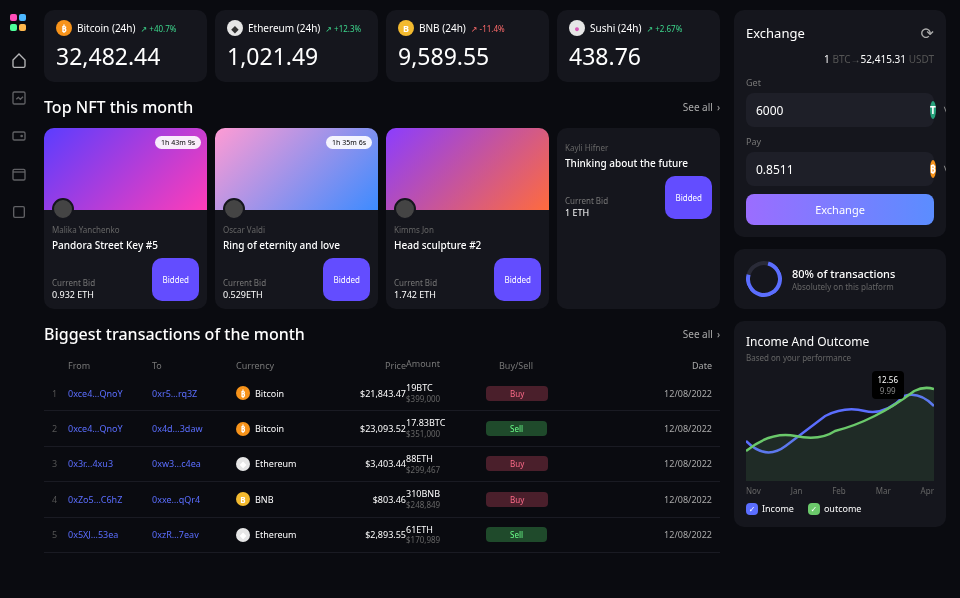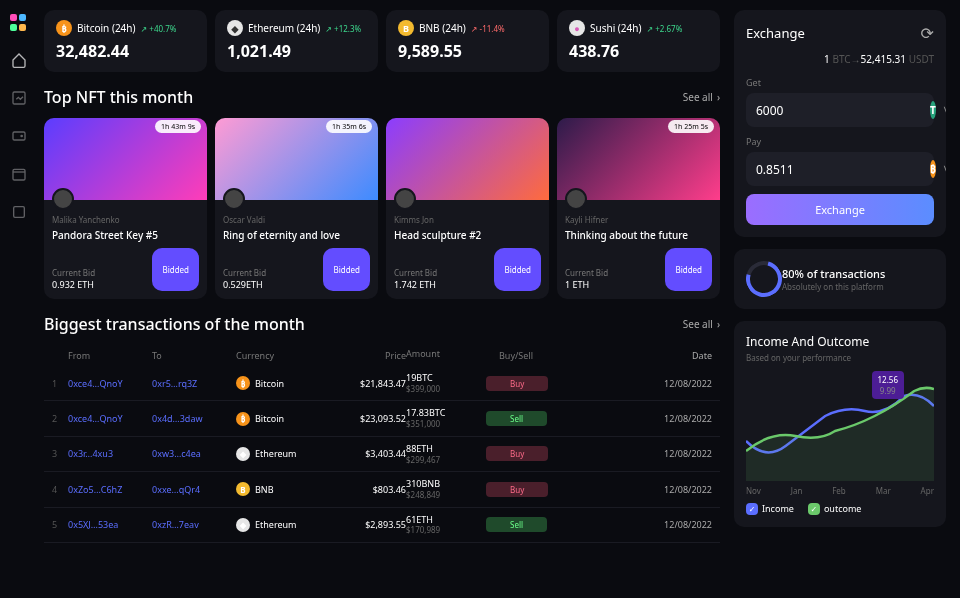--- a/index.html
+++ b/index.html
@@ -16,28 +16,28 @@
 .icon-btn{width:28px;height:28px;border-radius:50%;background:#1a1b23;display:flex;align-items:center;justify-content:center;cursor:pointer;font-size:12px;color:#aaa}
 .wallet{display:flex;align-items:center;gap:6px;background:#1a1b23;border-radius:14px;padding:4px 4px 4px 10px;font-size:10px;color:#ccc;cursor:pointer}
 .avatar{width:20px;height:20px;border-radius:50%;background:linear-gradient(45deg,#ff4db8,#4db8ff)}
 .content{display:flex;gap:14px;flex:1;overflow:hidden}
 .left{flex:1;display:flex;flex-direction:column;overflow:hidden}
 .tickers{display:flex;gap:8px;margin-bottom:14px}
 .ticker{flex:1;background:#15161d;border-radius:10px;padding:10px 12px;position:relative;overflow:hidden}
 .ticker-head{display:flex;align-items:center;gap:5px;font-size:10px;margin-bottom:4px}
 .coin-icon{width:16px;height:16px;border-radius:50%;display:flex;align-items:center;justify-content:center;font-size:9px;font-weight:bold}
 .ticker-change{font-size:8px}
-.ticker-value{font-size:16px;font-weight:700}
+.ticker-value{font-size:23px;font-weight:400}
 .section-head{display:flex;justify-content:space-between;align-items:center;margin-bottom:10px}
 .section-title{font-size:16px;font-weight:500}
 .see-all{font-size:10px;color:#aaa;cursor:pointer;display:flex;align-items:center;gap:4px}
 .nfts{display:flex;gap:8px;margin-bottom:14px}
 .nft{flex:1;background:#15161d;border-radius:10px;overflow:hidden;position:relative}
 .nft-img{height:82px;position:relative}
-.nft-time{position:absolute;top:2px;right:6px;background:rgba(255,255,255,.9);color:#000;font-size:7px;padding:2px 6px;border-radius:8px}
+.nft-time{position:absolute;top:8px;right:6px;background:rgba(255,255,255,.9);color:#000;font-size:7px;padding:2px 6px;border-radius:8px}
 .nft-avatar{position:absolute;left:8px;bottom:-10px;width:22px;height:22px;border-radius:50%;border:2px solid #15161d;background:#444}
 .nft-body{padding:14px 8px 8px}
 .nft-author{font-size:8px;color:#666;margin-bottom:3px}
 .nft-title{font-size:10px;font-weight:500;margin-bottom:6px}
 .nft-foot{display:flex;justify-content:space-between;align-items:flex-end}
 .nft-bid-label{font-size:8px;color:#777}
 .nft-bid{font-size:9px}
 .bid-btn{background:#634dff;border:none;color:#fff;font-size:8px;padding:16px 10px;border-radius:10px;cursor:pointer}
 .table-head{display:flex;font-size:9px;color:#777;padding:4px 8px}
 .table-row{display:flex;align-items:center;font-size:9px;padding:7px 8px;border-bottom:1px solid #1a1b23}
@@ -57,27 +57,27 @@
 .exchange-head{display:flex;justify-content:space-between;align-items:center;margin-bottom:8px}
 .exchange-rate{display:flex;justify-content:flex-end;align-items:center;font-size:10px;margin-bottom:10px}
 .rate-arrow{color:#666}
 .rate-sym{color:#555}
 .field-label{font-size:9px;color:#777;margin-bottom:4px}
 .field{background:#1e1f28;border-radius:8px;display:flex;align-items:center;padding:8px 10px;margin-bottom:8px}
 .field input{background:none;border:none;color:#fff;font-size:12px;outline:none;flex:1}
 .field-coin{width:18px;height:18px;border-radius:50%;display:flex;align-items:center;justify-content:center;font-size:10px;font-weight:bold;margin-right:8px}
 .chev{color:#888;font-size:10px}
 .exchange-btn{width:100%;background:linear-gradient(90deg,#9b6dff,#5b8dff);border:none;color:#fff;font-size:11px;padding:8px;border-radius:8px;cursor:pointer}
-.stat-panel{display:flex;align-items:center;gap:0}
+.stat-panel{display:flex;align-items:center;gap:10px}
 .ring{width:36px;height:36px;border-radius:50%;border:4px solid #5b6eff;border-top-color:#2a2b38;transform:rotate(-30deg)}
 .stat-title{font-size:11px;font-weight:500}
 .stat-sub{font-size:8px;color:#666}
 .chart-panel .panel-title{font-size:12px;margin-bottom:2px}
 .chart-area{position:relative;height:110px;margin-top:8px}
-.chart-tip{position:absolute;top:0;right:30px;background:#4c1d95;font-size:8px;padding:3px 6px;border-radius:4px;text-align:center}
+.chart-tip{position:absolute;top:0;right:30px;background:#000000;font-size:8px;padding:3px 6px;border-radius:4px;text-align:center}
 .chart-axis{display:flex;justify-content:space-between;font-size:8px;color:#666;margin-top:4px}
 .legend{display:flex;gap:14px;margin-top:6px;font-size:9px}
 .legend-item{display:flex;align-items:center;gap:4px}
 .legend-dot{width:12px;height:12px;border-radius:4px;display:flex;align-items:center;justify-content:center;font-size:8px}
 svg{display:block}
 </style>
 </head>
 <body>
 
 <div class="sidebar">
@@ -209,24 +209,20 @@
       <div class="nft-foot">
         <div>
                   <div class="nft-bid-label">Current Bid</div>
                   <div class="nft-bid">1.742 ETH</div>
                 </div>
         <button class="bid-btn">Bidded</button>
       </div>
     </div>
   </div>
           <div class="nft">
-    <div class="nft-img" style="background:linear-gradient(135deg,#2d1b4a,#ff3d8b)">
-      <div class="nft-time">1h 25m 5s</div>
-      <div class="nft-avatar"></div>
-    </div>
     <div class="nft-body">
       <div class="nft-author">Kayli Hifner</div>
       <div class="nft-title">Thinking about the future</div>
       <div class="nft-foot">
         <div>
                   <div class="nft-bid-label">Current Bid</div>
                   <div class="nft-bid">1 ETH</div>
                 </div>
         <button class="bid-btn">Bidded</button>
       </div>

